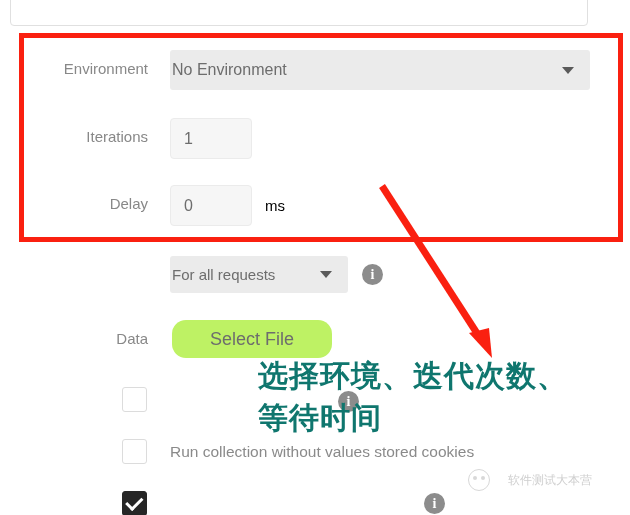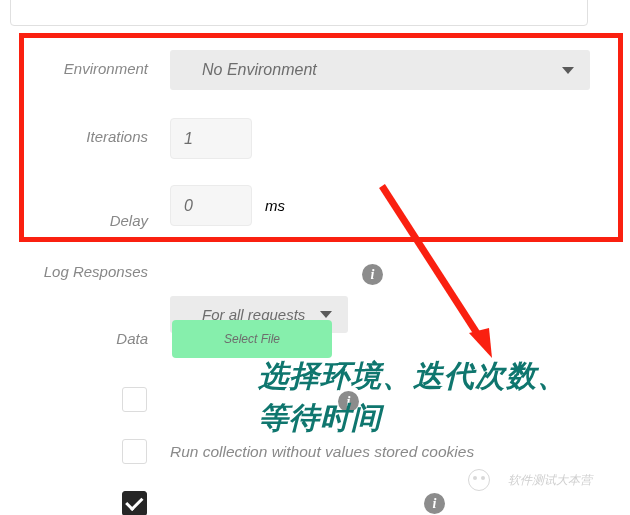--- a/index.html
+++ b/index.html
@@ -13,21 +13,20 @@
     font-family: "Liberation Sans", sans-serif;
     overflow: hidden;
     position: relative;
   }
 
   #root {
     position: absolute;
     inset: 0;
     width: 542px;
     height: 515px;
-    font-style: italic;
   }
 
   
   .top-card {
     position: absolute;
     left: 10px;
     top: -30px;
     width: 578px;
     height: 56px;
     border: 1px solid #e0e0e0;
@@ -49,21 +48,21 @@
     position: absolute;
     background: #ebebeb;
     border-radius: 3px;
     box-sizing: border-box;
     display: flex;
     align-items: center;
     color: #6d6d6d;
     font-size: 16px;
   }
   .select-box .sel-text {
-    padding-left: 32px;
+    padding-left: 2px;
     flex: 1;
     white-space: nowrap;
     overflow: hidden;
   }
   .caret {
     width: 0;
     height: 0;
     border-left: 6px solid transparent;
     border-right: 6px solid transparent;
     border-top: 7px solid #5a5a5a;
@@ -85,28 +84,28 @@
   }
 
   .unit-text {
     position: absolute;
     color: #000000;
     font-size: 15px;
   }
 
   .file-button {
     position: absolute;
-    background: #86efac;
-    border-radius: 4px;
+    background: #bef264;
+    border-radius: 14px;
     box-sizing: border-box;
     display: flex;
     align-items: center;
     justify-content: center;
     color: #6d6d6d;
-    font-size: 12px;
+    font-size: 18px;
   }
 
   
   .info-icon {
     position: absolute;
     width: 21px;
     height: 21px;
     border-radius: 50%;
     background: #8c8c8c;
     color: #ffffff;
@@ -236,26 +235,25 @@
 
   <div class="form-label" style="left:28px; top:60px; width:120px;">Environment</div>
   <div class="select-box" style="left:170px; top:50px; width:420px; height:40px;">
     <span class="sel-text">No Environment</span>
     <span class="caret"></span>
   </div>
 
   <div class="form-label" style="left:28px; top:128px; width:120px;">Iterations</div>
   <div class="text-input" style="left:170px; top:118px; width:82px; height:41px;">1</div>
 
-  <div class="form-label" style="left:28px; top:212px; width:120px;">Delay</div>
+  <div class="form-label" style="left:28px; top:195px; width:120px;">Delay</div>
   <div class="text-input" style="left:170px; top:185px; width:82px; height:41px;">0</div>
   <div class="unit-text" style="left:265px; top:197px;">ms</div>
 
-  <div class="form-label" style="left:8px; top:263px; width:140px;">Log Responses</div>
-  <div class="select-box" style="left:170px; top:256px; width:178px; height:37px; font-size:15px;margin-top:40px;">
+  <div class="select-box" style="left:170px; top:256px; width:178px; height:37px; font-size:15px;">
     <span class="sel-text">For all requests</span>
     <span class="caret"></span>
   </div>
   <div class="info-icon" style="left:362px; top:264px;">i</div>
 
   <div class="form-label" style="left:28px; top:330px; width:120px;">Data</div>
   <div class="file-button" style="left:172px; top:320px; width:160px; height:38px;">Select File</div>
 
   <div class="checkbox" style="left:122px; top:387px;"></div>
   <div class="info-icon" style="left:338px; top:391px;">i</div>

